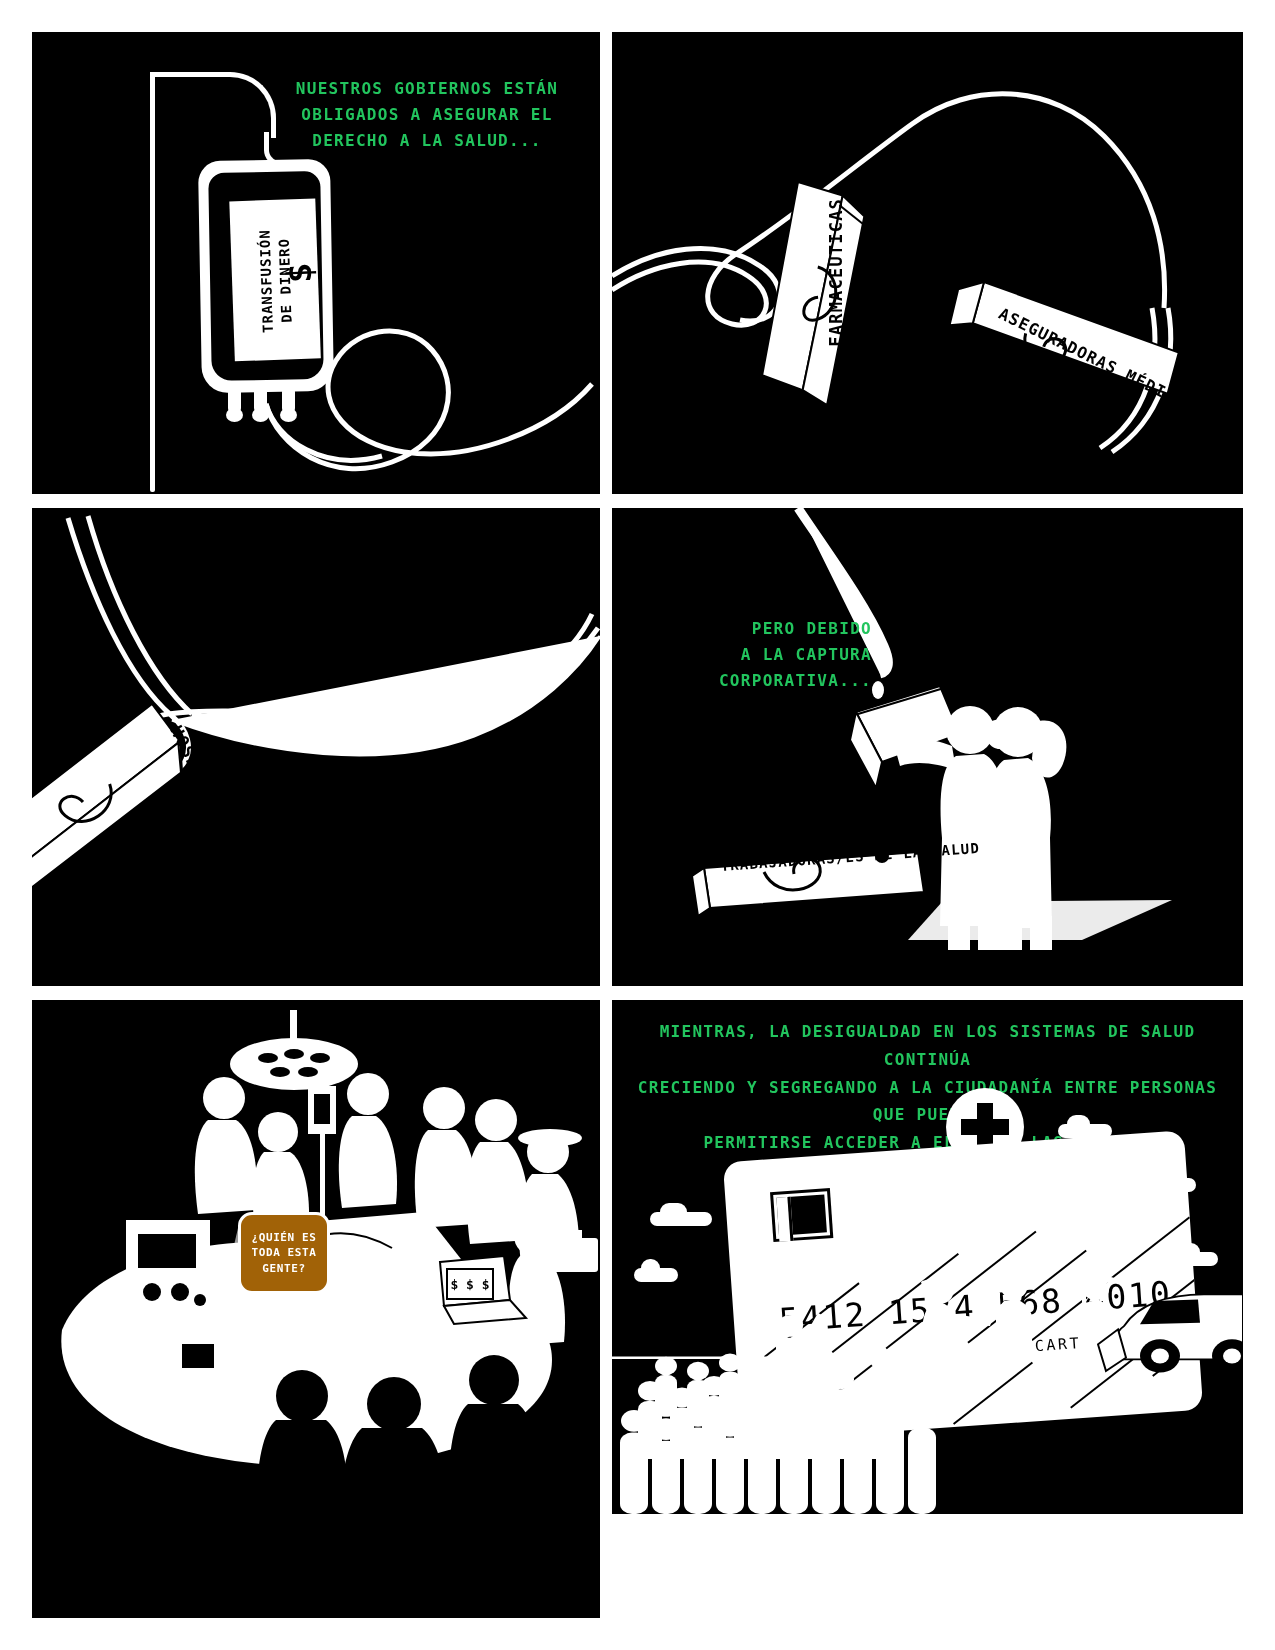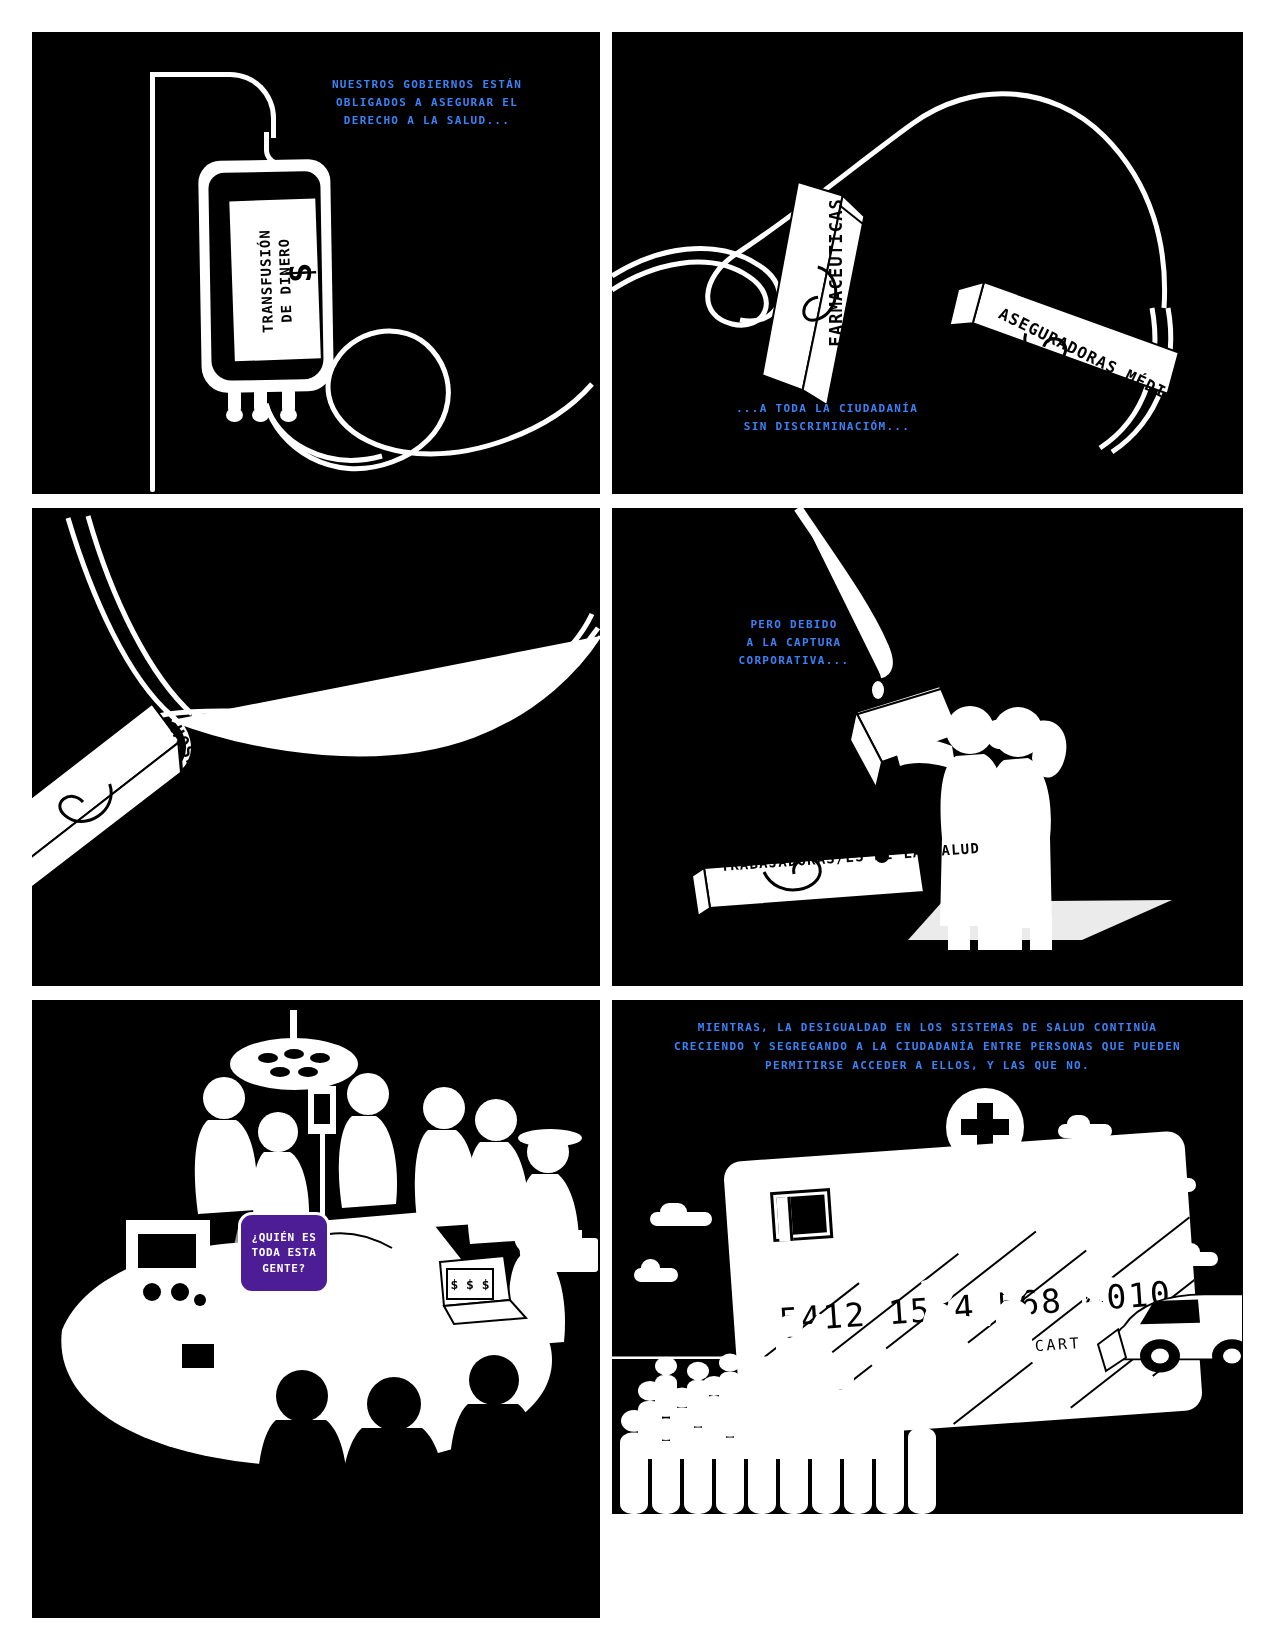--- a/index.html
+++ b/index.html
@@ -24,28 +24,28 @@
   #panel-2{ left:612px; top:32px;  width:631px; height:462px; }
   
   #panel-3{ left:32px;  top:508px; width:568px; height:478px; }
   #panel-4{ left:612px; top:508px; width:631px; height:478px; }
   
   #panel-5{ left:32px;  top:1000px; width:568px; height:618px; }
   #panel-6{ left:612px; top:1000px; width:631px; height:514px; }
 
   .caption{
     position:absolute;
-    color:#3b82f6;
+    color:#22c55e;
     font-family:"DejaVu Sans Mono", monospace;
     font-weight:700;
     letter-spacing:1.3px;
     line-height:1.62;
     text-align:center;
     text-transform:uppercase;
-    font-size:11px;
+    font-size:16px;
     white-space:pre-line;
     -webkit-font-smoothing:none;
   }
 
   
   .p1-cap{ left:250px; top:44px; width:290px; }
   .pole{
     position:absolute; left:118px; top:40px; width:5px; height:420px;
     background:#fff; border-radius:2px;
   }
@@ -109,27 +109,27 @@
     position:absolute;
     font-family:"DejaVu Sans Mono", monospace;
     font-weight:700; color:#000;
     letter-spacing:1.2px;
     white-space:nowrap;
   }
 
   
 
   
-  .p4-cap{ left:92px; top:108px; width:180px; text-align:center; }
+  .p4-cap{ left:80px; top:108px; width:180px; text-align:right; }
 
   
   .p5-cap{ left:28px; top:490px; width:512px; }
   .bubble{
     position:absolute; left:206px; top:212px; width:92px; height:82px;
-    background:#4c1d95; border:3px solid #fff; border-radius:14px;
+    background:#a16207; border:3px solid #fff; border-radius:14px;
     display:flex; align-items:center; justify-content:center;
   }
   .bubble-text{
     color:#fff; font-family:"DejaVu Sans Mono", monospace;
     font-weight:700; font-size:11px; line-height:1.38;
     text-align:center; white-space:pre-line; letter-spacing:.6px;
   }
   .money-screen{
     position:absolute; left:414px; top:268px; width:48px; height:32px;
     background:#fff; border:2px solid #000;
@@ -250,22 +250,20 @@
         <polygon points="0,0 206,-22 214,20 8,42" fill="#ffffff" stroke="#000" stroke-width="2"></polygon>
         <polygon points="0,0 -20,18 -12,54 8,42" fill="#ffffff" stroke="#000" stroke-width="2"></polygon>
         <path d="M60 28 C66 56 104 52 104 30 C104 14 80 16 82 32" fill="none" stroke="#000" stroke-width="3"></path>
       </g>
     </svg>
 
     <div class="clip-text" style="left:214px; top:166px; transform:rotate(-90deg) translate(-100%,0); transform-origin:left top; font-size:17px;">FARMACÉUTICAS</div>
 
     <div class="clip-text" style="left:392px; top:272px; transform:rotate(26deg); transform-origin:left top; font-size:16px;">ASEGURADORAS MÉDICAS</div>
 
-    <div class="caption p2-cap">...A TODA LA CIUDADANÍA
-SIN DISCRIMINACIÓM...</div>
   </div>
 
   <div class="panel" id="panel-3">
     <svg class="tube-svg" viewBox="0 0 568 478" preserveAspectRatio="none">
       <path d="M36 10 C60 90 96 170 140 208 C174 238 150 276 118 264
                C86 252 96 212 136 206 C212 196 340 216 430 196
                C496 182 540 148 560 106" fill="none" stroke="#ffffff" stroke-width="5"></path>
       <path d="M56 8 C80 92 118 168 160 206" fill="none" stroke="#ffffff" stroke-width="5"></path>
       <path d="M160 206 C240 230 350 244 436 214 C500 192 544 152 566 120" fill="none" stroke="#ffffff" stroke-width="5"></path>
       <path d="M140 212 C230 246 352 262 442 228 C506 204 548 160 568 128" fill="#ffffff" stroke="#ffffff" stroke-width="3"></path>

